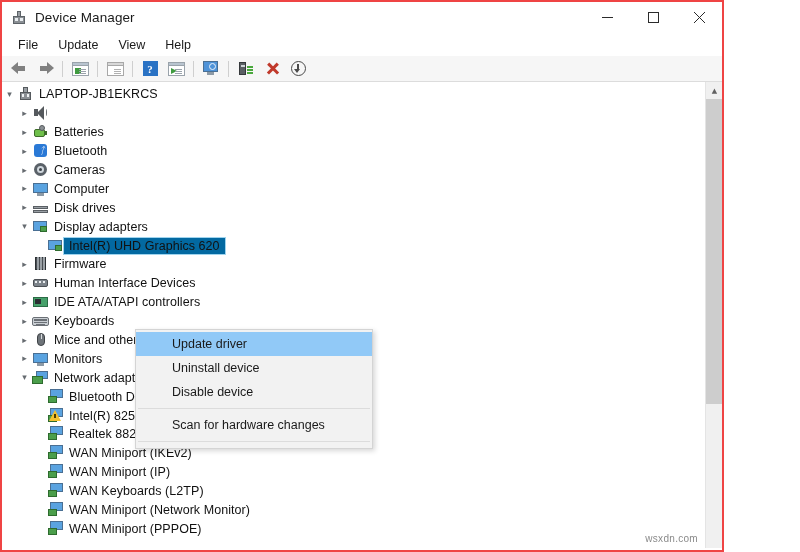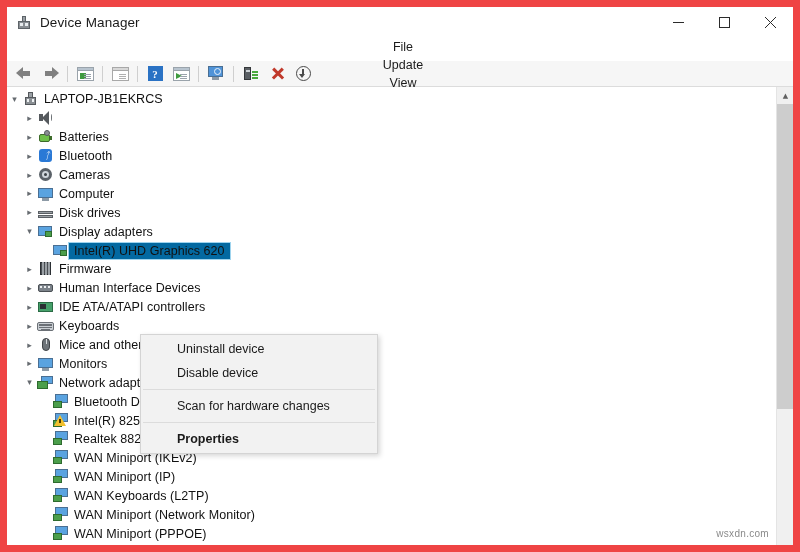--- a/index.html
+++ b/index.html
@@ -6,23 +6,23 @@
   html, body {
     margin: 0; padding: 0;
     width: 800px; height: 552px;
     overflow: hidden;
     background: #ffffff;
     font-family: "Liberation Sans", sans-serif;
   }
 
   #app {
     position: relative;
-    width: 800px; height: 552px;
+    width: 724px; height: 552px;
     background: #ffffff;
-    border: 7px solid #ef4444;
+    border: 2px solid #ef4444;
     overflow: hidden;
   }
 
   
   .titlebar {
     position: relative;
     height: 31px;
     background: #ffffff;
     display: flex;
     align-items: center;
@@ -73,21 +73,20 @@
   .win-btn svg { display: block; }
 
   
   .menubar {
     height: 23px;
     background: #ffffff;
     display: flex;
     align-items: center;
     padding-left: 6px;
     user-select: none;
-    flex-direction: column;
   }
   .menubar .mi {
     font-size: 12.5px;
     color: #1b1b1b;
     padding: 2px 10px;
     white-space: nowrap;
   }
 
   
   .toolbar {
@@ -771,26 +770,26 @@
         <span class="ico ic-netdev">
             <i class="s1"></i>
             <i class="s2"></i>
           </span>
         <span class="label">WAN Miniport (PPPOE)</span>
       </div>
 
     </div>
 
     <div class="ctxmenu">
+      <div class="ctx-item highlight">Update driver</div>
       <div class="ctx-item">Uninstall device</div>
       <div class="ctx-item">Disable device</div>
       <div class="ctx-sep"></div>
       <div class="ctx-item">Scan for hardware changes</div>
       <div class="ctx-sep"></div>
-      <div class="ctx-item bold">Properties</div>
     </div>
 
     <div class="scrollbar">
       <div class="sb-arrow">▲</div>
       <div class="sb-thumb"></div>
     </div>
 
   </div>
 
   <div class="watermark">wsxdn.com</div>

